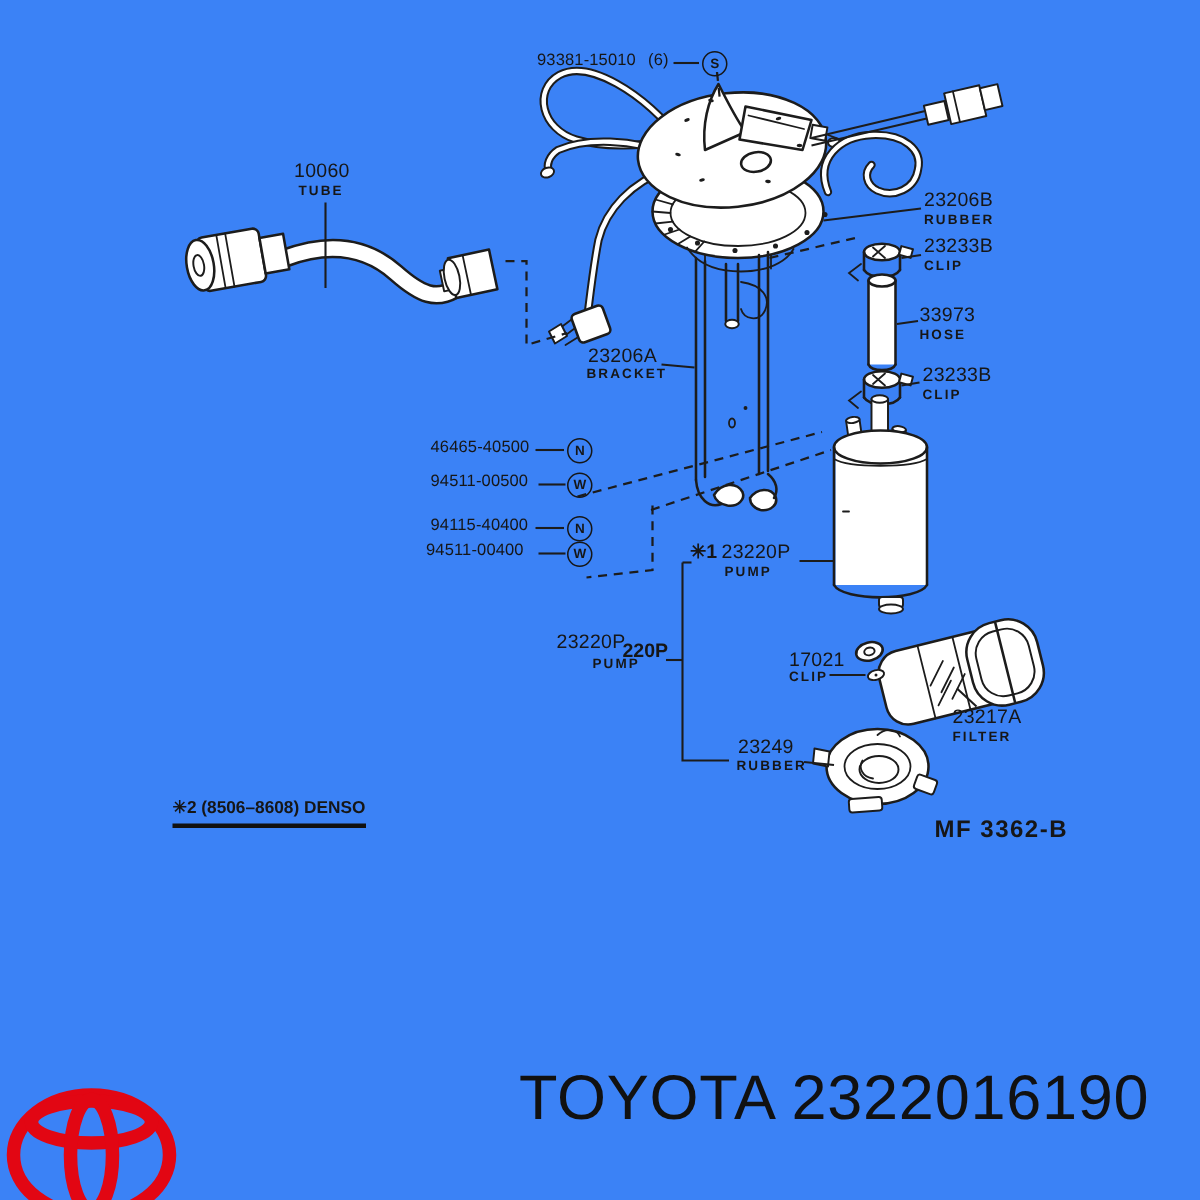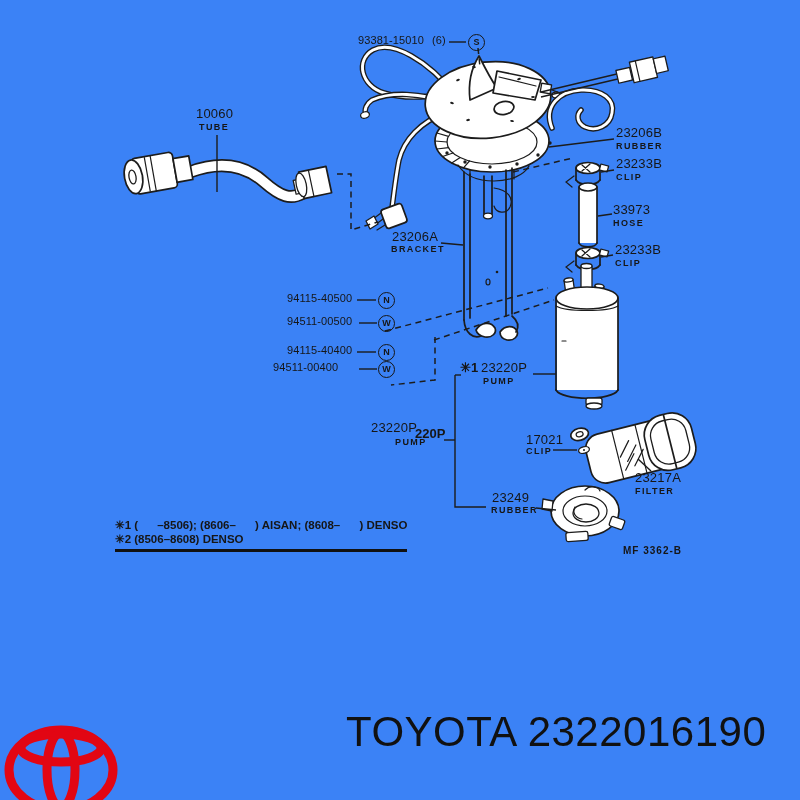--- a/index.html
+++ b/index.html
@@ -19,21 +19,21 @@
   .dot{fill:#1c1c1c;}
   .lbl{position:absolute;white-space:pre;line-height:1;}
   .pn{font-size:13px;letter-spacing:0.2px;}
   .pn-sm{font-size:11px;letter-spacing:0.1px;}
   .pn-b{font-size:13px;font-weight:bold;}
   .pd{font-size:9px;font-weight:bold;letter-spacing:1.4px;}
   .circ{width:15px;height:15px;border:1.6px solid #161616;border-radius:50%;
         font-size:9px;font-weight:bold;display:flex;align-items:center;justify-content:center;}
   .note-box{font-size:12px;font-weight:bold;line-height:14px;border-bottom:3px solid #111;padding-bottom:3px;}
   .notes{font-size:11.5px;font-weight:bold;line-height:14px;border-bottom:3px solid #111;padding-bottom:3px;}
-  .mf{font-size:10px;font-weight:bold;letter-spacing:1px;}
+  .mf{font-size:16px;font-weight:bold;letter-spacing:1px;}
   .brand{font-size:42px;letter-spacing:0.5px;color:#111;}
 </style>
 </head>
 <body>
 
 <div id="stage">
 
   <svg width="800" height="800" viewBox="0 0 800 800">
 
     <g>
@@ -254,48 +254,48 @@
 
   <div class="lbl pn" style="left:613px;top:203px">33973</div>
   <div class="lbl pd" style="left:613px;top:219px">HOSE</div>
 
   <div class="lbl pn" style="left:615px;top:243px">23233B</div>
   <div class="lbl pd" style="left:615px;top:259px">CLIP</div>
 
   <div class="lbl pn" style="left:392px;top:230px">23206A</div>
   <div class="lbl pd" style="left:391px;top:245px">BRACKET</div>
 
-  <div class="lbl pn-sm" style="left:287px;top:293px">94115-40500</div>
+  <div class="lbl pn-sm" style="left:287px;top:293px">46465-40500</div>
   <div class="lbl circ" style="left:378px;top:292px">N</div>
   <div class="lbl pn-sm" style="left:287px;top:316px">94511-00500</div>
   <div class="lbl circ" style="left:378px;top:315px">W</div>
   <div class="lbl pn-sm" style="left:287px;top:345px">94115-40400</div>
   <div class="lbl circ" style="left:378px;top:344px">N</div>
-  <div class="lbl pn-sm" style="left:273px;top:362px">94511-00400</div>
+  <div class="lbl pn-sm" style="left:284px;top:362px">94511-00400</div>
   <div class="lbl circ" style="left:378px;top:361px">W</div>
 
   <div class="lbl pn-b" style="left:460px;top:361px">✳1</div>
   <div class="lbl pn" style="left:481px;top:361px">23220P</div>
   <div class="lbl pd" style="left:483px;top:377px">PUMP</div>
 
   <div class="lbl pn" style="left:371px;top:421px">23220P</div>
   <div class="lbl pn-b" style="left:415px;top:427px">220P</div>
   <div class="lbl pd" style="left:395px;top:438px">PUMP</div>
 
   <div class="lbl pn" style="left:526px;top:433px">17021</div>
   <div class="lbl pd" style="left:526px;top:447px">CLIP</div>
 
   <div class="lbl pn" style="left:635px;top:471px">23217A</div>
   <div class="lbl pd" style="left:635px;top:487px">FILTER</div>
 
   <div class="lbl pn" style="left:492px;top:491px">23249</div>
   <div class="lbl pd" style="left:491px;top:506px">RUBBER</div>
 
 
-  <div class="lbl notes" style="left:115px;top:518px"><span>✳1 (      –8506); (8606–      ) AISAN; (8608–      ) DENSO</span><br><span>✳2 (8506–8608) DENSO</span></div>
+  <div class="lbl notes" style="left:115px;top:518px"><br><span>✳2 (8506–8608) DENSO</span></div>
 
   <div class="lbl mf" style="left:623px;top:546px">MF 3362-B</div>
 
   <svg width="140" height="80" viewBox="0 0 140 80" style="left:0;top:720px">
     <g fill="none" stroke="#e20613" stroke-width="9">
       <ellipse cx="61" cy="50" rx="52" ry="40"></ellipse>
       <ellipse cx="61" cy="28" rx="40" ry="14"></ellipse>
       <ellipse cx="61" cy="50" rx="14" ry="37"></ellipse>
     </g>
   </svg>

